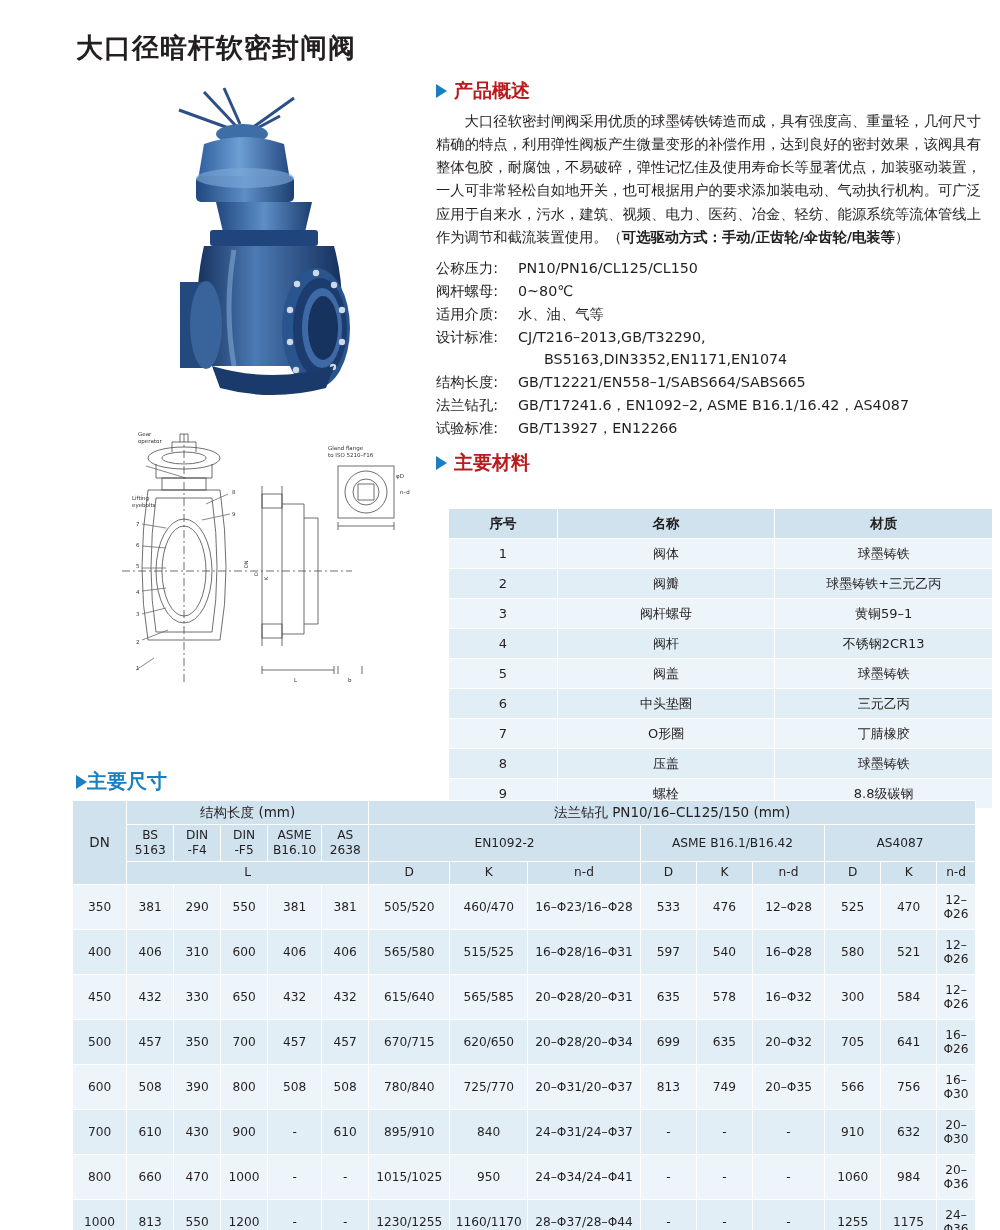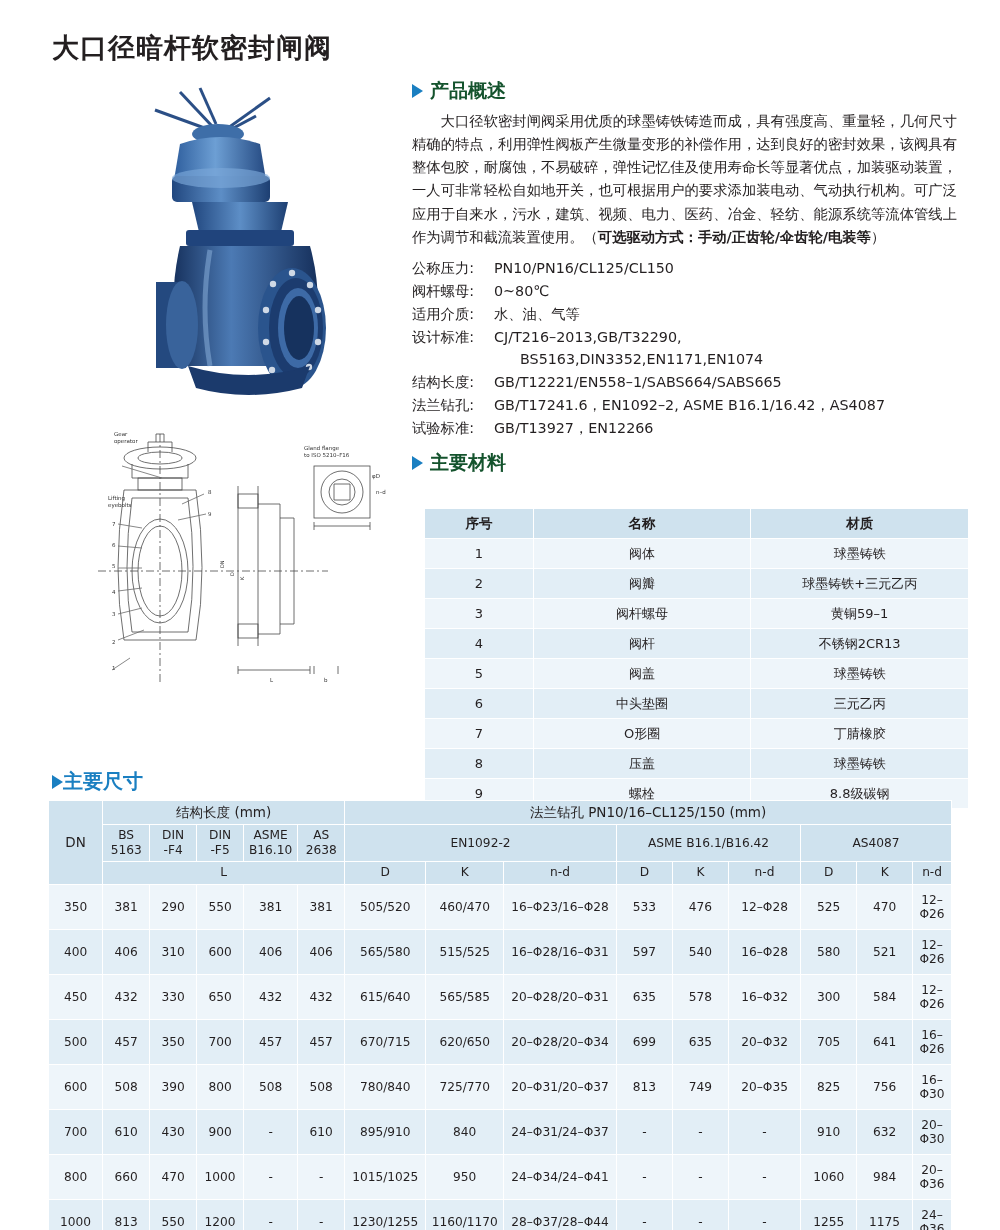--- a/index.html
+++ b/index.html
@@ -4,21 +4,21 @@
 <style>
   html,body{margin:0;padding:0;}
   body{
     width:1000px;height:1230px;
     background:#ffffff;
     font-family:"DejaVu Sans","Liberation Sans",sans-serif;
     color:#231f20;
     position:relative;
     overflow:hidden;
   }
-  .page{position:relative;width:936px;height:1230px;}
+  .page{position:relative;width:936px;height:1230px;margin-left:24px;}
 
   
   .title{
     position:absolute;left:52px;top:30px;
     font-size:27px;font-weight:bold;letter-spacing:1px;color:#231f20;
   }
 
   
   .photo-wrap{
     position:absolute;left:60px;top:70px;width:330px;height:330px;
@@ -26,21 +26,21 @@
   .draw-wrap{
     position:absolute;left:52px;top:408px;width:350px;height:310px;
   }
 
   
   .right{
     position:absolute;left:412px;top:78px;width:545px;
   }
   .sec-head{
     display:flex;align-items:center;gap:7px;
-    color:#14532d;font-size:19px;font-weight:bold;
+    color:#b91c1c;font-size:19px;font-weight:bold;
     margin:0 0 6px 0;
   }
   .sec-head .tri{
     width:0;height:0;border-left:11px solid #1a7fc1;
     border-top:7px solid transparent;border-bottom:7px solid transparent;
   }
   .para{
     font-size:14.3px;line-height:1.62;text-align:justify;text-indent:2em;
     margin:0 0 8px 0;color:#231f20;
   }
@@ -490,21 +490,21 @@
         <td>390</td>
         <td>800</td>
         <td>508</td>
         <td>508</td>
         <td>780/840</td>
         <td>725/770</td>
         <td>20–Φ31/20–Φ37</td>
         <td>813</td>
         <td>749</td>
         <td>20–Φ35</td>
-        <td>825</td>
+        <td>566</td>
         <td>756</td>
         <td>16–Φ30</td>
       </tr>
       <tr>
         <td class="dn">700</td>
         <td>610</td>
         <td>430</td>
         <td>900</td>
         <td>-</td>
         <td>610</td>

